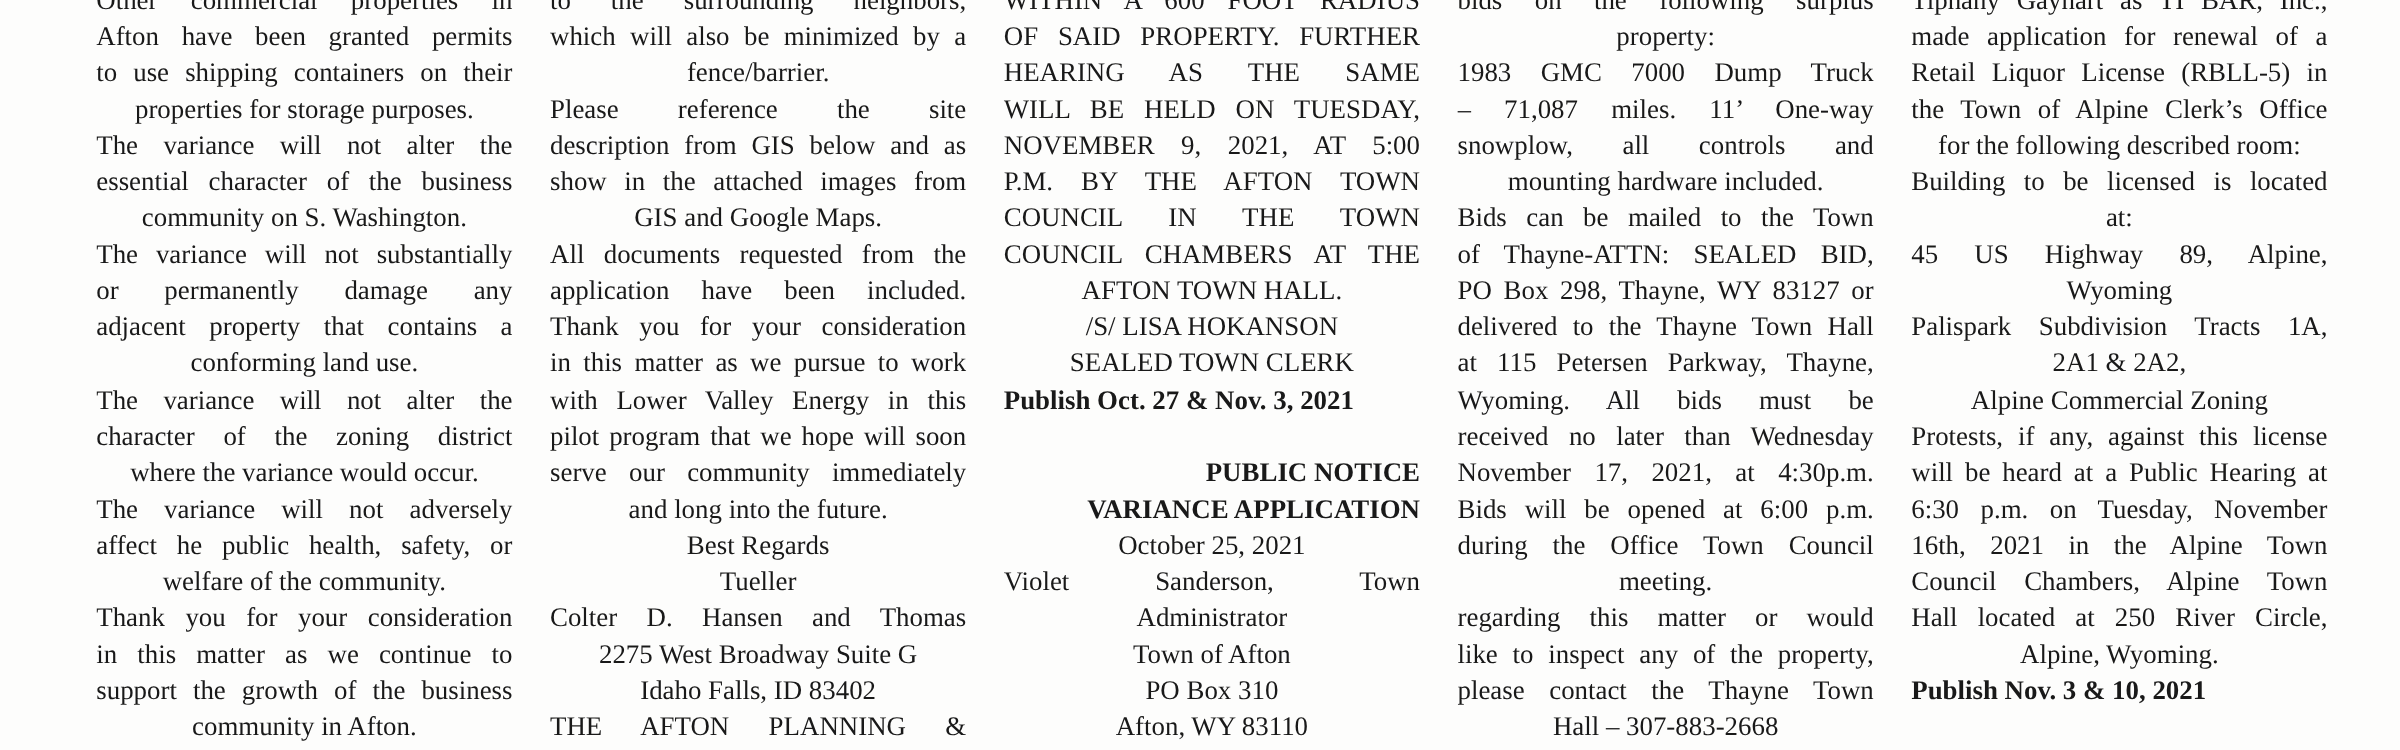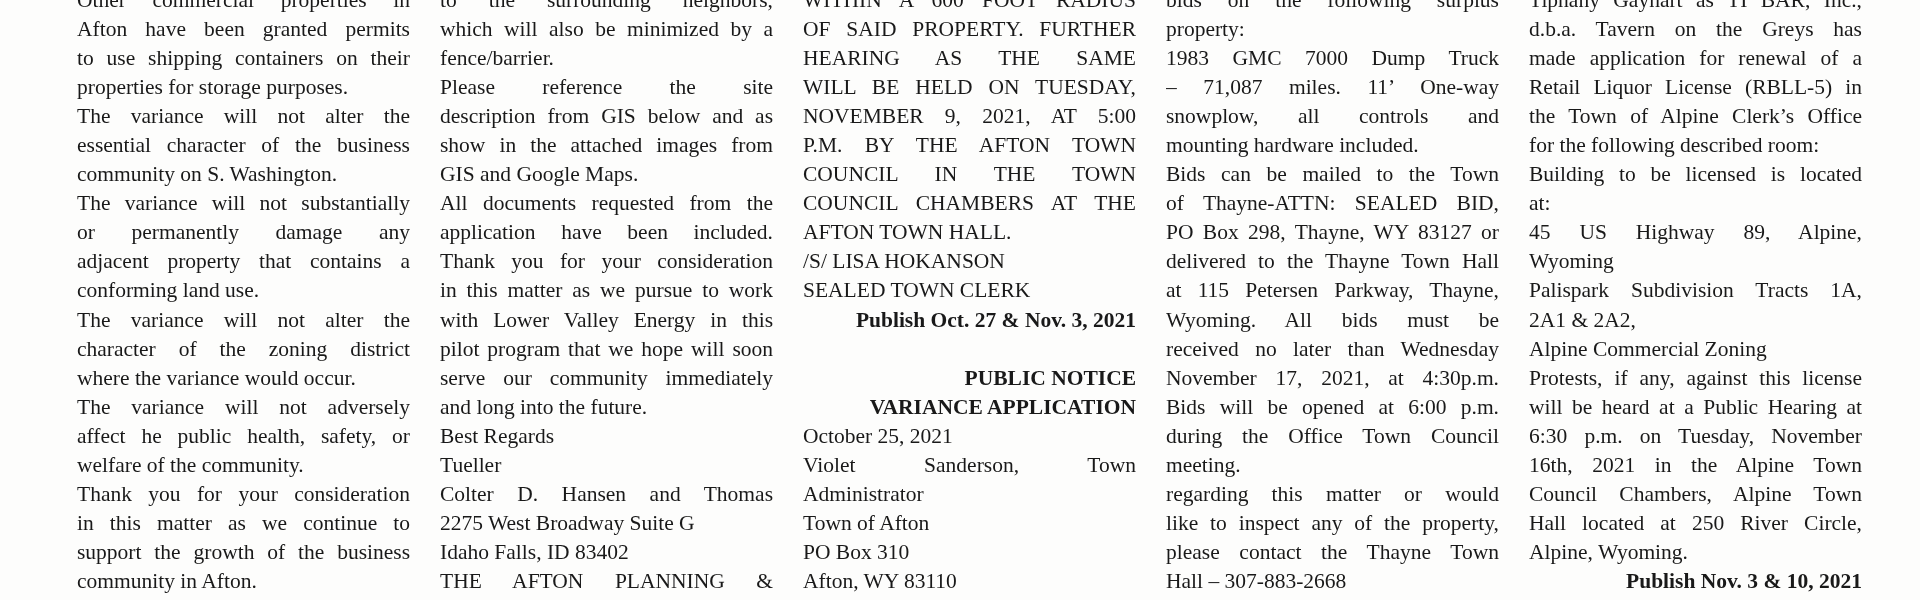--- a/index.html
+++ b/index.html
@@ -33,23 +33,23 @@
   .line {
     height: 29.05px;
     line-height: 29.05px;
     font-size: 21.5px;
     overflow: hidden;
   }
   .line.justify {
     text-align: justify;
     text-align-last: justify;
   }
-  .line.left   { text-align: left; }
+  .line.left   { text-align: center; }
   .line.center { text-align: right; }
-  .line.right  { text-align: right; }
+  .line.right  { text-align: left; }
   .line.bold   { font-weight: bold; }
 </style>
 </head>
 <body>
 
 <div class="page">
   <div class="col col-1">
       <div class="line justify">Other commercial properties in</div>
       <div class="line justify">Afton have been granted permits</div>
       <div class="line justify">to use shipping containers on their</div>
@@ -139,21 +139,20 @@
       <div class="line justify">Bids will be opened at 6:00 p.m.</div>
       <div class="line justify">during the Office Town Council</div>
       <div class="line left">meeting.</div>
       <div class="line justify">regarding this matter or would</div>
       <div class="line justify">like to inspect any of the property,</div>
       <div class="line justify">please contact the Thayne Town</div>
       <div class="line left">Hall – 307-883-2668</div>
     </div>
   <div class="col col-5">
       <div class="line justify">Tiphany Gayhart as TI BAR, Inc.,</div>
-      <div class="line justify">d.b.a. Tavern on the Greys has</div>
       <div class="line justify">made application for renewal of a</div>
       <div class="line justify">Retail Liquor License (RBLL-5) in</div>
       <div class="line justify">the Town of Alpine Clerk’s Office</div>
       <div class="line left">for the following described room:</div>
       <div class="line justify">Building to be licensed is located</div>
       <div class="line left">at:</div>
       <div class="line justify">45 US Highway 89, Alpine,</div>
       <div class="line left">Wyoming</div>
       <div class="line justify">Palispark Subdivision Tracts 1A,</div>
       <div class="line left">2A1 &amp; 2A2,</div>

